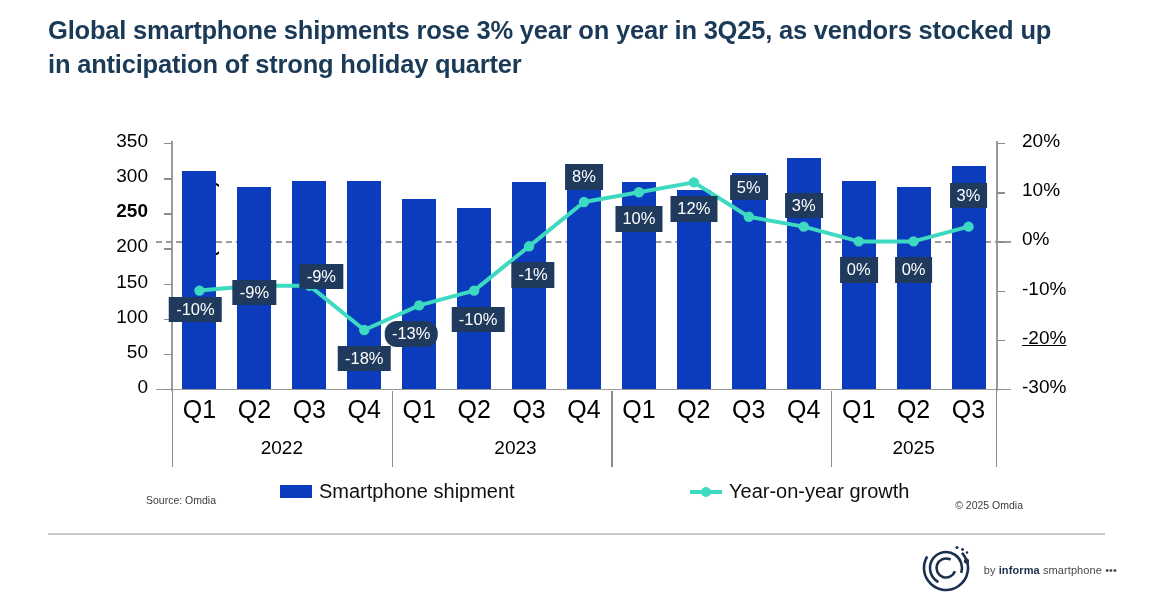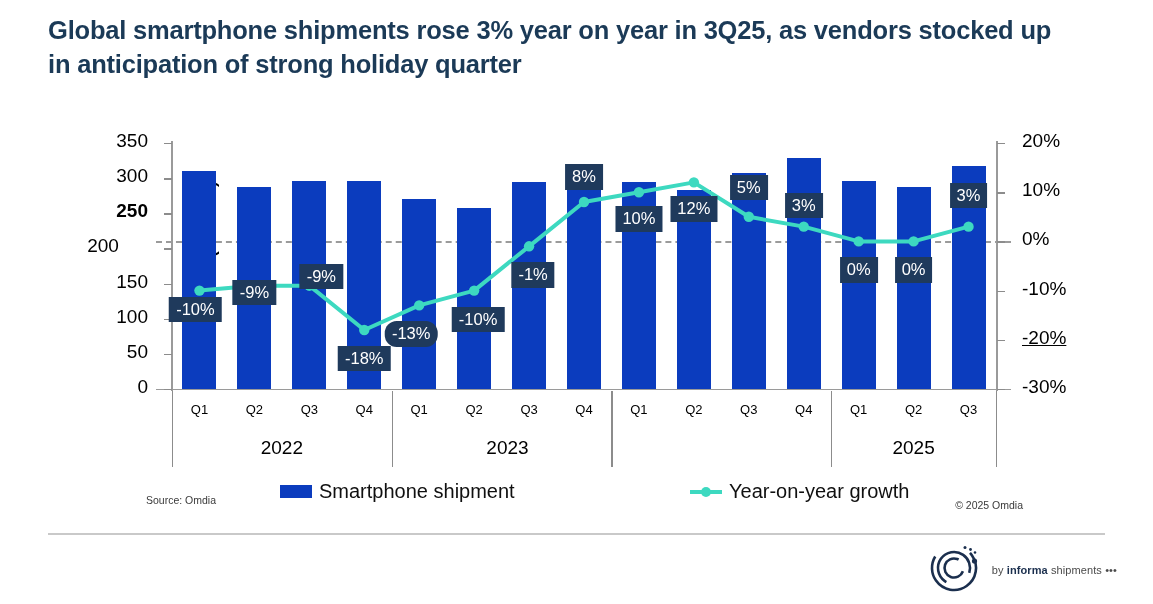--- a/index.html
+++ b/index.html
@@ -93,21 +93,21 @@
   
   #catrow {
     position:absolute;
     left:172px; top:392px;
     width:824px; height:34px;
   }
   .qlabel {
     position:absolute;
     top:0; height:34px;
     display:flex; align-items:center; justify-content:center;
-    font-size:13px; color:#000;
+    font-size:25px; color:#000;
   }
   #yearrow {
     position:absolute;
     left:172px; top:428px;
     width:824px; height:40px;
   }
   .ylabel {
     position:absolute;
     top:0; height:40px;
     display:flex; align-items:center; justify-content:center;
@@ -184,21 +184,21 @@
 
   <div id="yticks-left">
       <div class="ytick left" style="top: 376px;">0</div>
       <div class="tickmark" style="left: 164px; top: 389px; width: 8px; height: 1.4px;"></div>
       <div class="ytick left" style="top: 340.857px;">50</div>
       <div class="tickmark" style="left: 164px; top: 353.857px; width: 8px; height: 1.4px;"></div>
       <div class="ytick left" style="top: 305.714px; text-align: right;">100</div>
       <div class="tickmark" style="left: 164px; top: 318.714px; width: 8px; height: 1.4px;"></div>
       <div class="ytick left" style="top: 270.571px;">150</div>
       <div class="tickmark" style="left: 164px; top: 283.571px; width: 8px; height: 1.4px;"></div>
-      <div class="ytick left" style="top: 235.429px; text-align: center;">200</div>
+      <div class="ytick left" style="top: 235.429px;">200</div>
       <div class="tickmark" style="left: 164px; top: 248.429px; width: 8px; height: 1.4px;"></div>
       <div class="ytick left" style="top: 200.286px; font-weight: bold;">250</div>
       <div class="tickmark" style="left: 164px; top: 213.286px; width: 8px; height: 1.4px;"></div>
       <div class="ytick left" style="top: 165.143px;">300</div>
       <div class="tickmark" style="left: 164px; top: 178.143px; width: 8px; height: 1.4px;"></div>
       <div class="ytick left" style="top: 130px;">350</div>
       <div class="tickmark" style="left: 164px; top: 143px; width: 8px; height: 1.4px;"></div>
     </div>
   <div id="yticks-right">
       <div class="ytick right" style="top: 376px;">-30%</div>
@@ -280,21 +280,21 @@
       <div class="qlabel" style="left: 439.467px; width: 54.9333px;">Q1</div>
       <div class="qlabel" style="left: 494.4px; width: 54.9333px;">Q2</div>
       <div class="qlabel" style="left: 549.333px; width: 54.9333px;">Q3</div>
       <div class="qlabel" style="left: 604.267px; width: 54.9333px;">Q4</div>
       <div class="qlabel" style="left: 659.2px; width: 54.9333px;">Q1</div>
       <div class="qlabel" style="left: 714.133px; width: 54.9333px;">Q2</div>
       <div class="qlabel" style="left: 769.067px; width: 54.9333px;">Q3</div>
     </div>
   <div id="yearrow">
       <div class="ylabel" style="left: 0px; width: 219.733px;">2022</div>
-      <div class="ylabel" style="left: 205px; width: 261px;">2023</div>
+      <div class="ylabel" style="left: 213px; width: 261px;">2023</div>
       <div class="ylabel" style="left: 659.2px; width: 164.8px;">2025</div>
     </div>
   <div id="seps">
       <div class="vsep" style="left: 172px; top: 391px; height: 76px;"></div>
       <div class="vsep" style="left: 391.733px; top: 391px; height: 76px;"></div>
       <div class="vsep" style="left: 611.467px; top: 391px; height: 76px;"></div>
       <div class="vsep" style="left: 831.2px; top: 391px; height: 76px;"></div>
       <div class="vsep" style="left: 996px; top: 391px; height: 76px;"></div>
     </div>
 
@@ -328,16 +328,16 @@
       <g fill="#1b2f4e">
         <circle cx="36" cy="7.5" r="1.5"></circle>
         <circle cx="41.5" cy="9.5" r="1.4"></circle>
         <circle cx="46" cy="12.5" r="1.3"></circle>
         <circle cx="45.5" cy="21" r="2.6"></circle>
       </g>
     </svg>
   </span>
   <span id="logo-text">
     <span id="logo-sub">
-      <span>by </span><b>informa</b><span> shipments </span><span>•••</span>
+      <span>by </span><b>informa</b><span> smartphone </span><span>•••</span>
     </span>
   </span>
 </div>
 
 </body></html>

